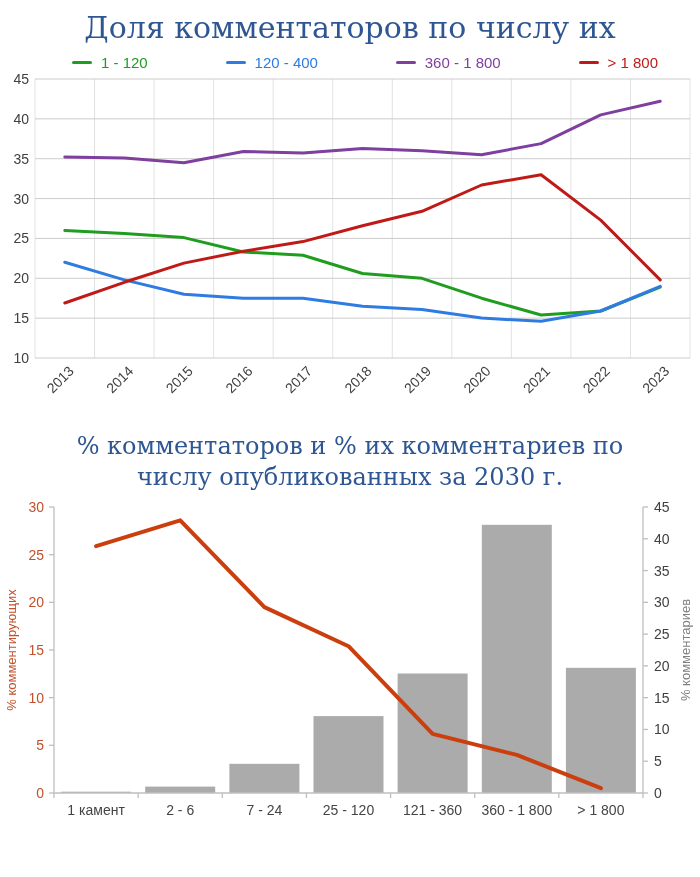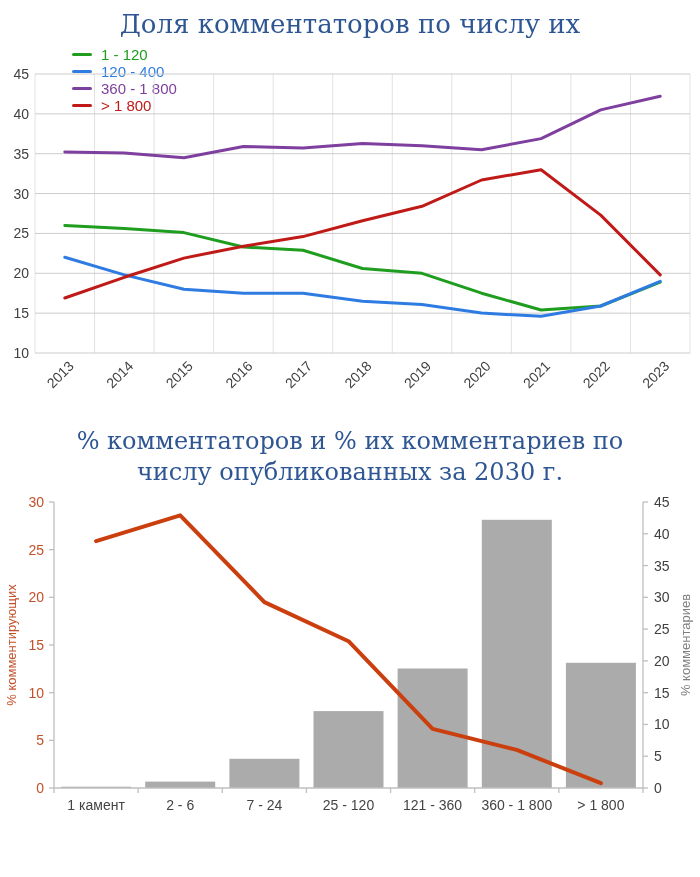--- a/index.html
+++ b/index.html
@@ -1,21 +1,21 @@
 <!DOCTYPE html>
 <html><head>
 <meta charset="utf-8">
 <style>
   html,body{margin:0;padding:0;background:#ffffff;}
   .page{width:700px;height:877px;background:#ffffff;overflow:hidden;font-family:"Liberation Sans",sans-serif;}
   .chart-title{margin:8px 0 4px 0;text-align:center;font-family:"DejaVu Serif","Liberation Serif",serif;
-    font-weight:normal;font-size:26px;line-height:1.3;}
+    font-weight:normal;font-size:30px;line-height:1.3;}
   .chart-title .tl{display:block;}
   h2.chart-title{font-size:24px;margin-top:8px;margin-bottom:2px;}
-  .legend{width:586px;margin:0 auto 0 72px;display:flex;justify-content:space-between;align-items:flex-start;height:20px;flex-direction:column;}
+  .legend{width:586px;margin:0 auto 0 72px;display:flex;justify-content:space-between;align-items:flex-end;height:20px;}
   .legend-item{display:flex;align-items:center;gap:9px;font-size:15px;}
   .swatch{display:inline-block;width:20px;height:3px;border-radius:2px;}
   svg{display:block;}
   svg text{font-family:"Liberation Sans",sans-serif;}
 </style>
 </head>
 <body>
 
 <div class="page">
 

